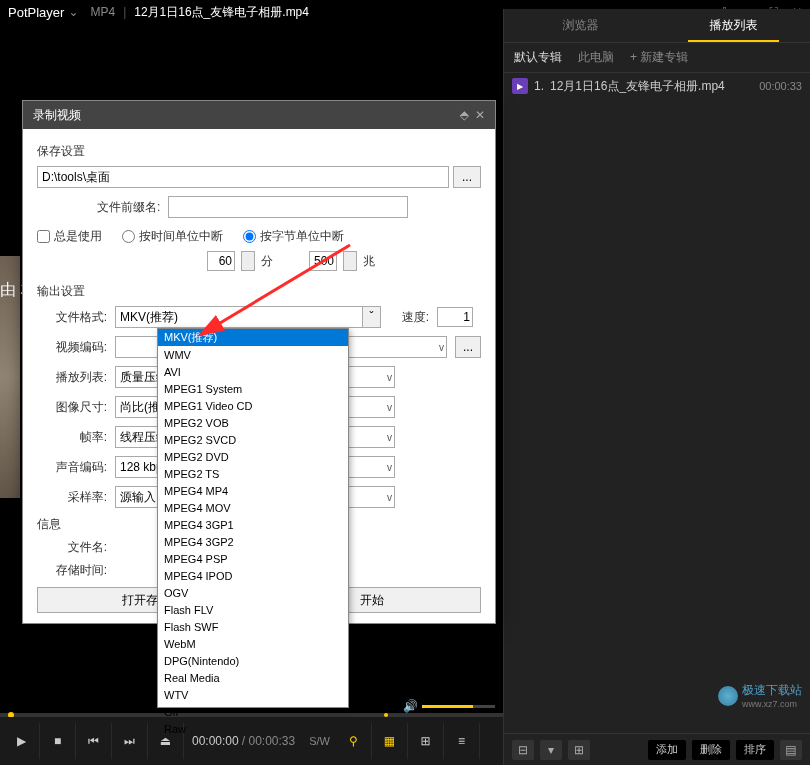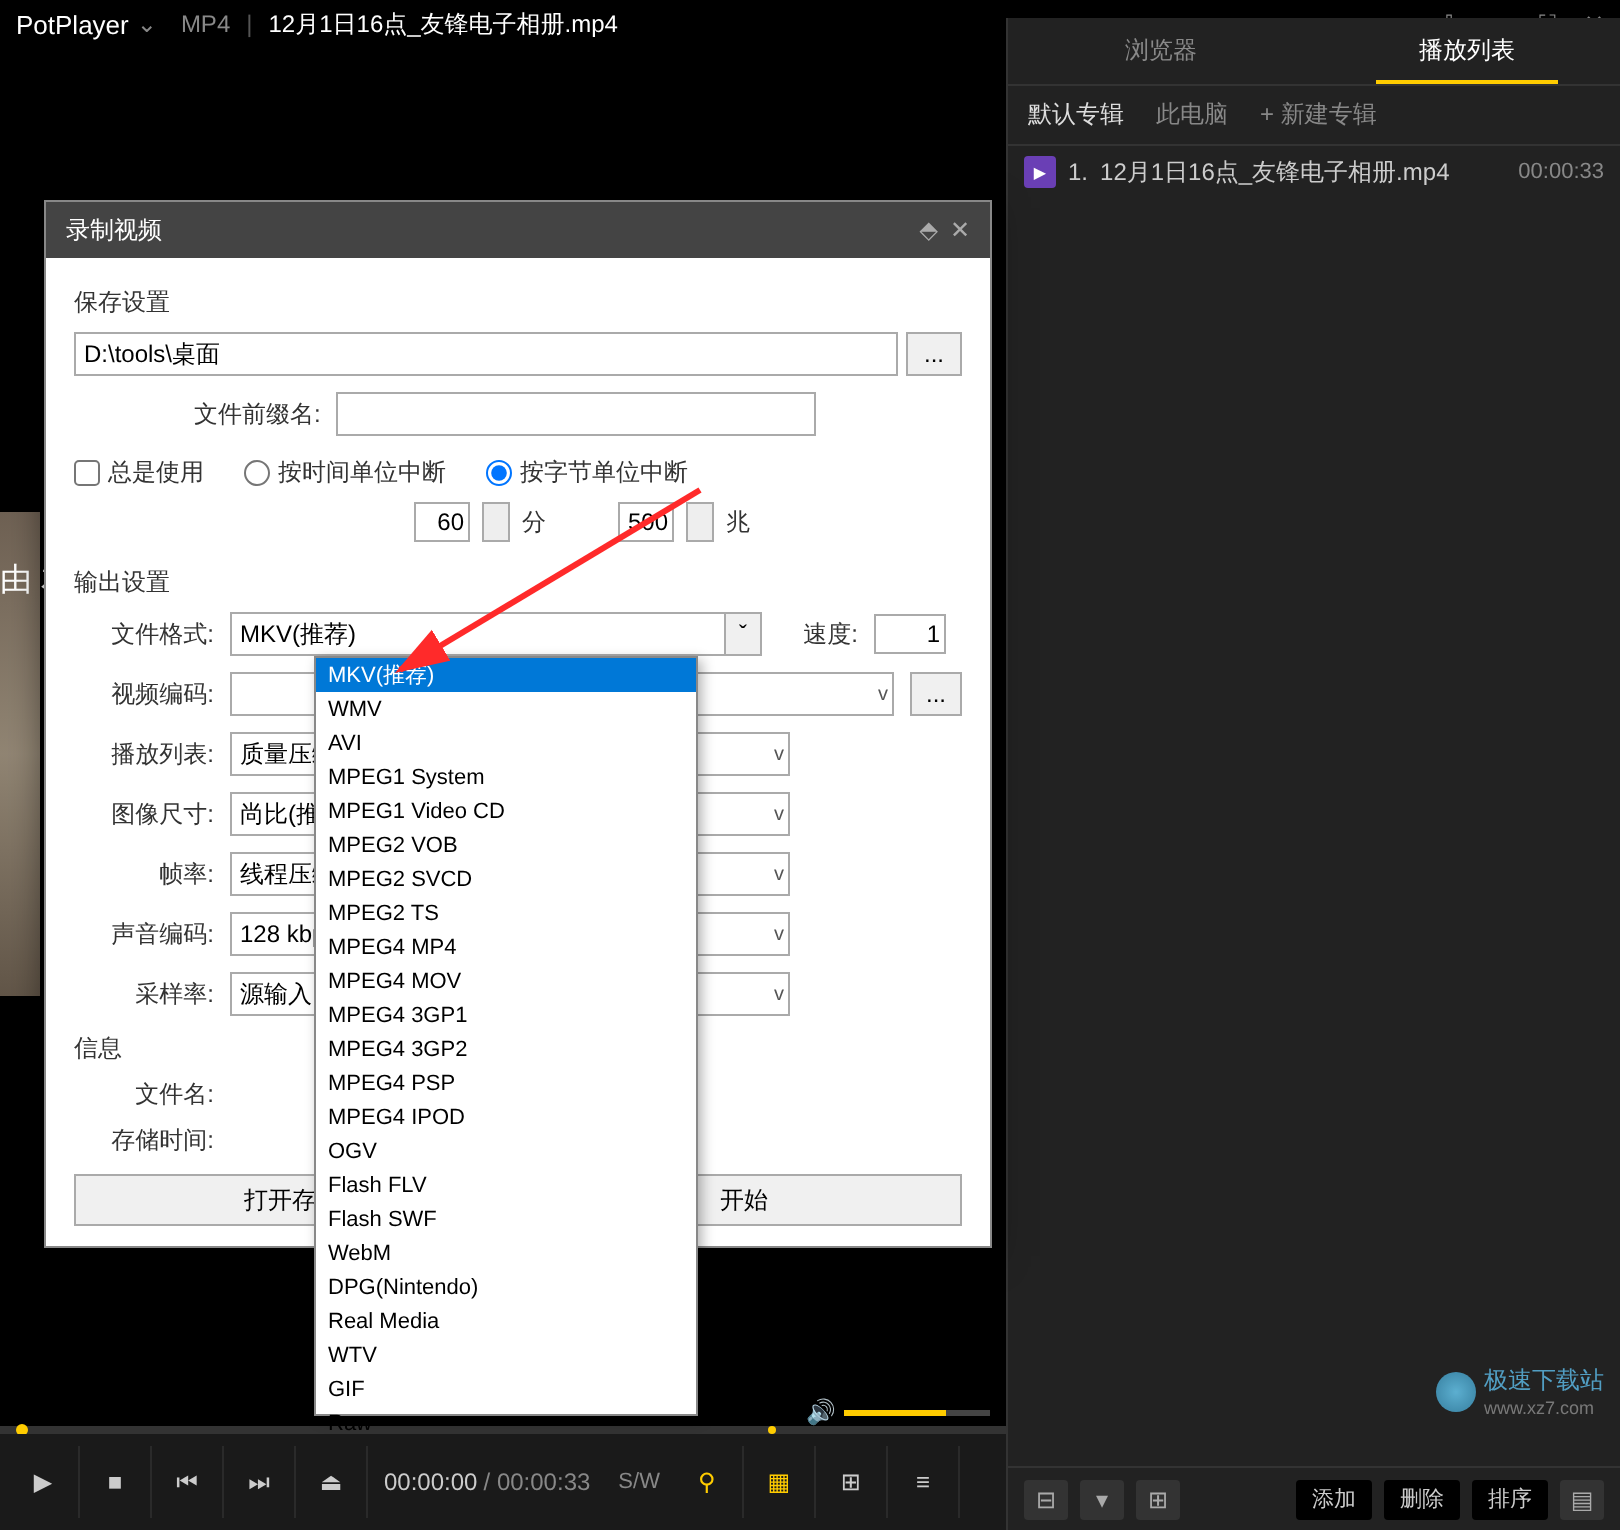--- a/index.html
+++ b/index.html
@@ -270,20 +270,21 @@
 </div>
 
 <div class="dropdown" id="fmt-dd">
     <div class="opt sel">MKV(推荐)</div>
     <div class="opt">WMV</div>
     <div class="opt">AVI</div>
     <div class="opt">MPEG1 System</div>
     <div class="opt">MPEG1 Video CD</div>
     <div class="opt">MPEG2 VOB</div>
     <div class="opt">MPEG2 SVCD</div>
+    <div class="opt">MPEG2 DVD</div>
     <div class="opt">MPEG2 TS</div>
     <div class="opt">MPEG4 MP4</div>
     <div class="opt">MPEG4 MOV</div>
     <div class="opt">MPEG4 3GP1</div>
     <div class="opt">MPEG4 3GP2</div>
     <div class="opt">MPEG4 PSP</div>
     <div class="opt">MPEG4 IPOD</div>
     <div class="opt">OGV</div>
     <div class="opt">Flash FLV</div>
     <div class="opt">Flash SWF</div>

